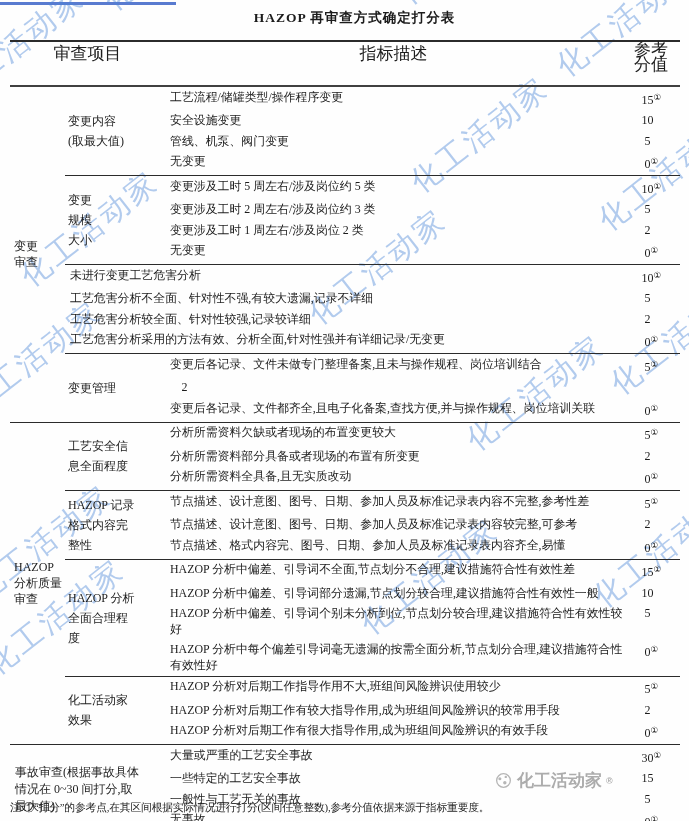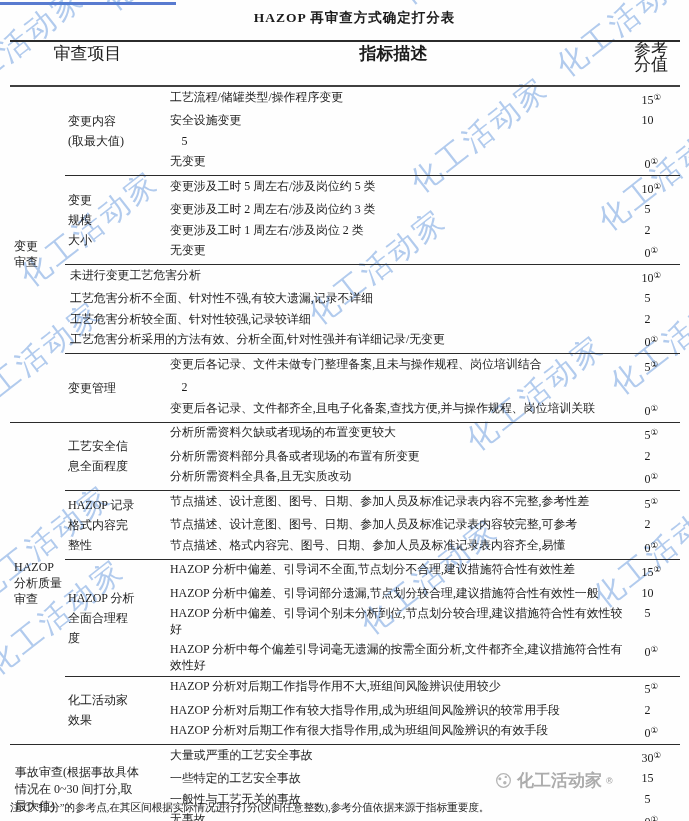--- a/index.html
+++ b/index.html
@@ -10,21 +10,21 @@
   .wm-layer { position:absolute; inset:0; z-index:0; pointer-events:none; }
   .wm { position:absolute; font-size:30px; letter-spacing:3px; color:#4a86d8; opacity:.42;
         transform:rotate(-38deg); transform-origin:left top; white-space:nowrap;
         font-family:"Liberation Sans","DejaVu Sans",sans-serif; }
   .content { position:relative; z-index:1;padding-left:20px; }
   .title { text-align:center; padding-top:9px; font-size:13.5px; font-weight:bold; letter-spacing:1px; }
   .table { position:absolute; left:10px; width:670px; top:40px;
            border-top:2px solid #2b2b2b; border-bottom:2px solid #2b2b2b; }
   .thead { display:flex; height:45px; border-bottom:2px solid #404040; font-size:17px; }
   .th-item { width:155px; text-align:center; }
-  .th-desc { flex:1; text-align:center;font-weight:bold; }
+  .th-desc { flex:1; text-align:center; }
   .th-score { width:58px; text-align:center; line-height:15px; white-space:pre-line; }
   .group { display:flex; }
   .group + .group { border-top:1.5px solid #2b2b2b; }
   .gl { width:55px; display:flex; align-items:center; padding-left:4px;
         white-space:pre-line; font-size:12px; line-height:16px; }
   .gl.wide { width:155px; padding-left:5px; font-size:12px; line-height:17px; }
   .gbody { flex:1; display:flex; flex-direction:column; }
   .section { display:flex; }
   .section + .section { border-top:1px solid #2b2b2b; }
   .sl { width:100px; display:flex; align-items:center; white-space:pre-line;
@@ -85,20 +85,21 @@
             <div class="rows">
               <div class="row">
                   <div class="rd">工艺流程/储罐类型/操作程序变更</div>
                   <div class="rs"><span>15</span><span class="sup">①</span></div>
                 </div>
               <div class="row">
                   <div class="rd">安全设施变更</div>
                   <div class="rs"><span>10</span><span class="sup"></span></div>
                 </div>
               <div class="row">
+                  <div class="rd">管线、机泵、阀门变更</div>
                   <div class="rs"><span>5</span><span class="sup"></span></div>
                 </div>
               <div class="row">
                   <div class="rd">无变更</div>
                   <div class="rs"><span>0</span><span class="sup">①</span></div>
                 </div>
             </div>
           </div>
           <div class="section">
             <div class="sl">变更
@@ -215,21 +216,21 @@
                 </div>
               <div class="row">
                   <div class="rd">HAZOP 分析中偏差、引导词部分遗漏,节点划分较合理,建议措施符合性有效性一般</div>
                   <div class="rs"><span>10</span><span class="sup"></span></div>
                 </div>
               <div class="row">
                   <div class="rd">HAZOP 分析中偏差、引导词个别未分析到位,节点划分较合理,建议措施符合性有效性较好</div>
                   <div class="rs"><span>5</span><span class="sup"></span></div>
                 </div>
               <div class="row">
-                  <div class="rd">HAZOP 分析中每个偏差引导词毫无遗漏的按需全面分析,文件都齐全,建议措施符合性有效性好</div>
+                  <div class="rd">HAZOP 分析中每个偏差引导词毫无遗漏的按需全面分析,节点划分合理,建议措施符合性有效性好</div>
                   <div class="rs"><span>0</span><span class="sup">①</span></div>
                 </div>
             </div>
           </div>
           <div class="section">
             <div class="sl">化工活动家
 效果</div>
             <div class="rows">
               <div class="row">
                   <div class="rd">HAZOP 分析对后期工作指导作用不大,班组间风险辨识使用较少</div>

